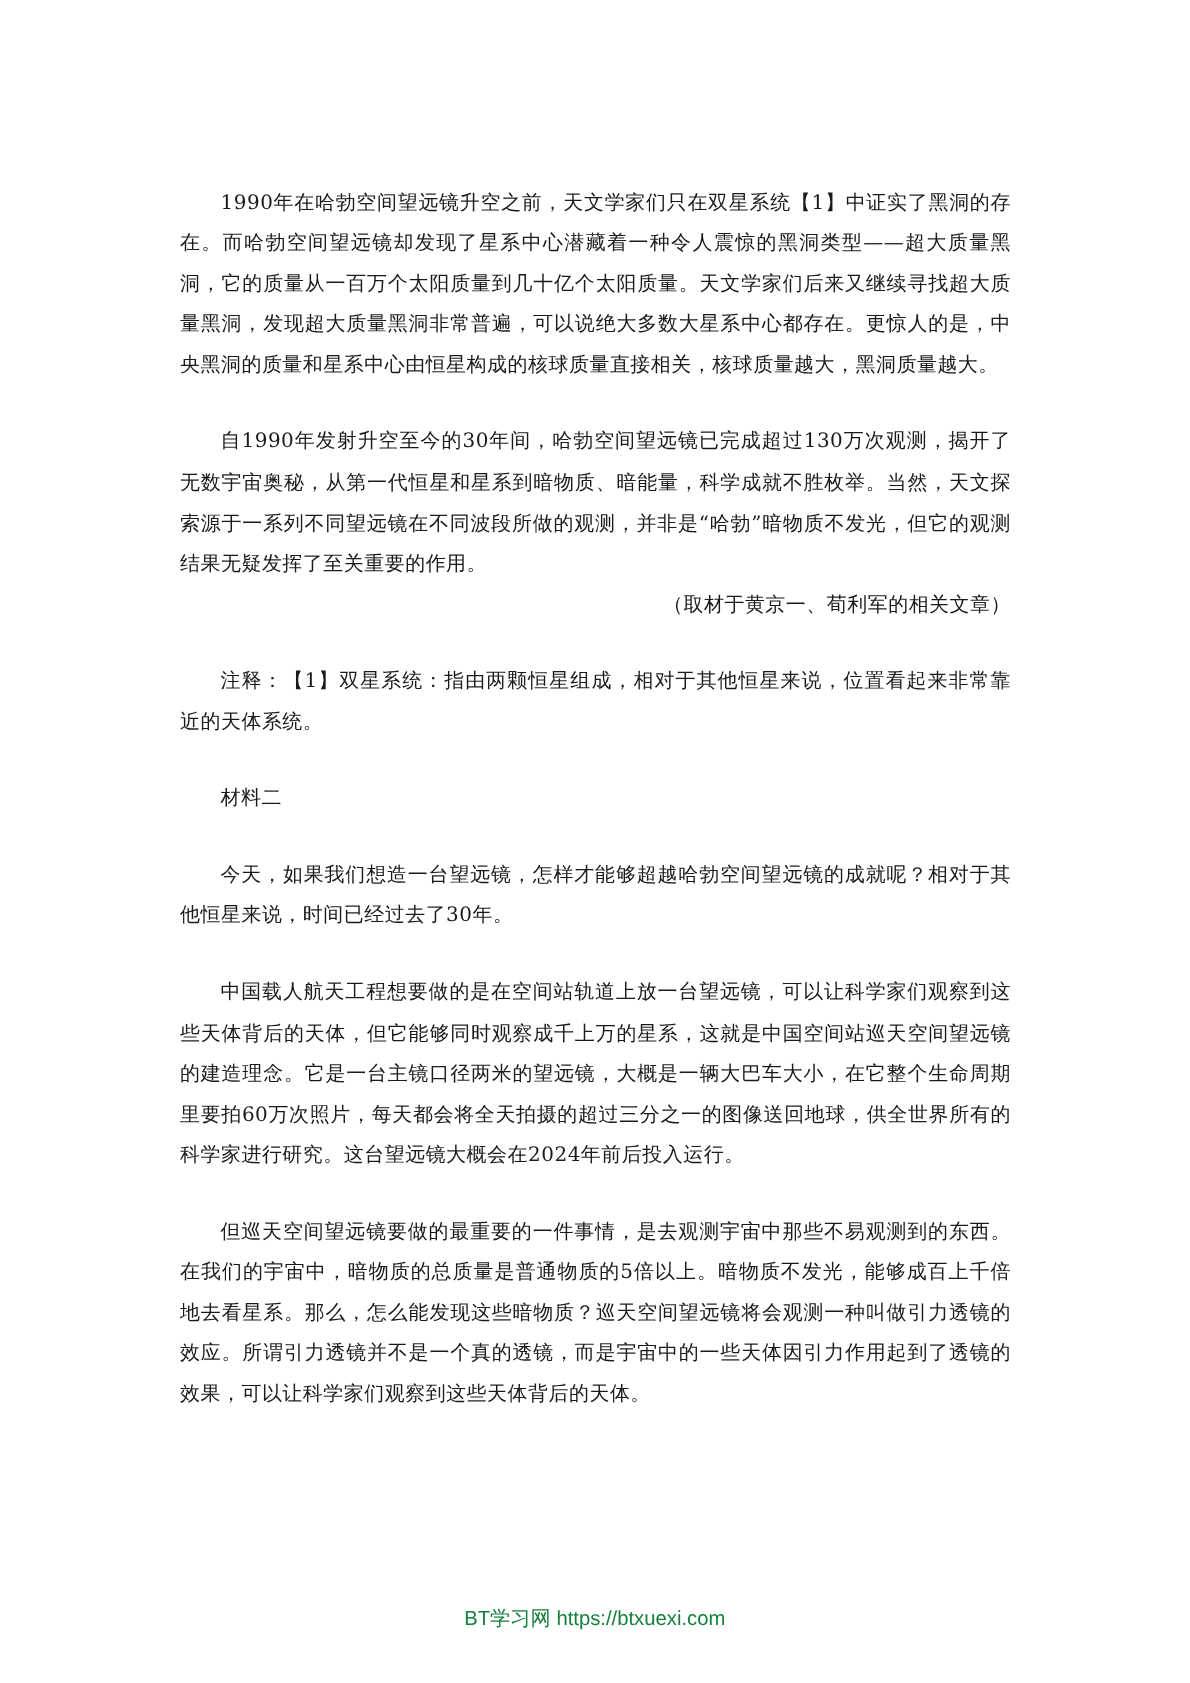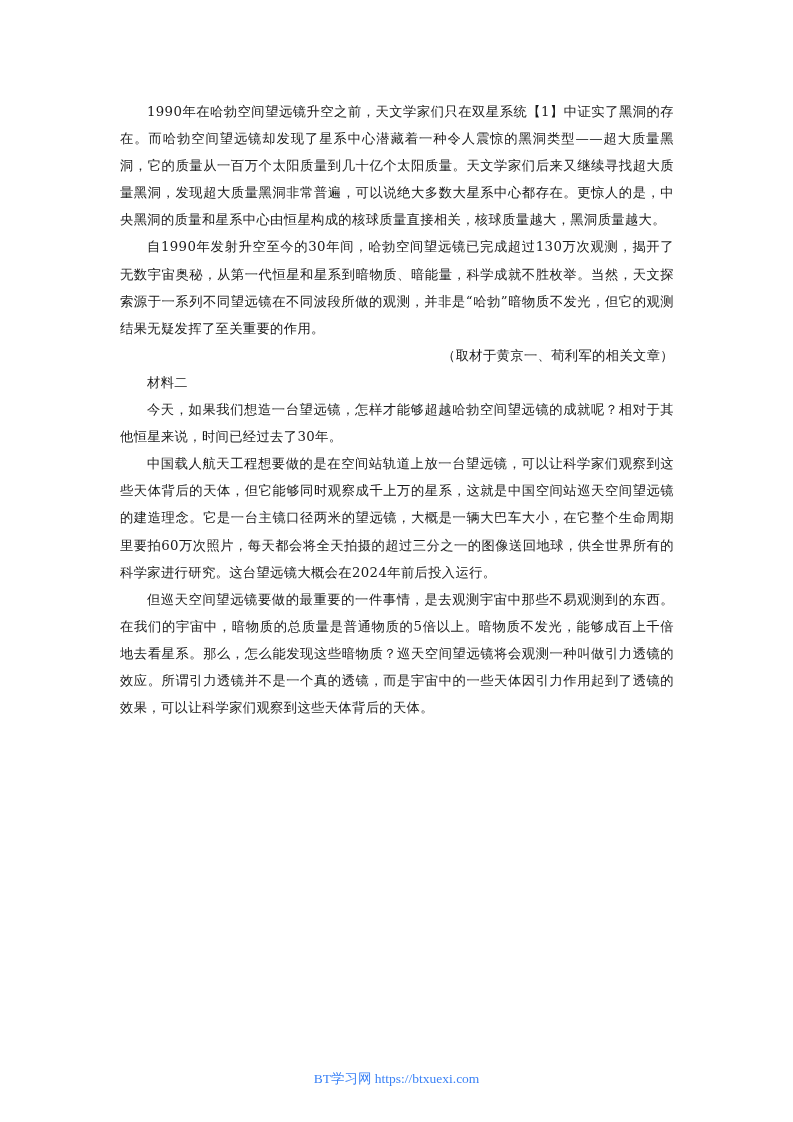--- a/index.html
+++ b/index.html
@@ -1,31 +1,32 @@
 <!DOCTYPE html>
 <html><head>
 <meta charset="utf-8">
 <style>
   html, body { margin:0; padding:0; background:#ffffff; }
   body { width:793px; height:1122px; position:relative; overflow:hidden;
          font-family:"DejaVu Serif","Liberation Serif",serif; color:#1a1a1a; }
   .page { position:absolute; left:120px; top:98px; width:554px; }
   .p { font-size:13.3px; line-height:27.1px; margin:0; text-align:justify;
        text-align-last:left; letter-spacing:0.35px; }
-  .indent { text-indent:27px; }
+  .indent { text-indent:27px;margin-top:24px; }
   .right { text-align:left; text-align-last:right; }
   .footer { position:absolute; left:0; width:793px; top:1070px; text-align:center;
-            font-family:Liberation Serif, serif; font-size:13.5px; color:#3b82f6; }
+            font-family:Liberation Sans, sans-serif; font-size:13.5px; color:#15803d; }
 </style>
 </head>
 <body>
 
 <div class="page">
   <p class="p indent">1990年在哈勃空间望远镜升空之前，天文学家们只在双星系统【1】中证实了黑洞的存在。而哈勃空间望远镜却发现了星系中心潜藏着一种令人震惊的黑洞类型——超大质量黑洞，它的质量从一百万个太阳质量到几十亿个太阳质量。天文学家们后来又继续寻找超大质量黑洞，发现超大质量黑洞非常普遍，可以说绝大多数大星系中心都存在。更惊人的是，中央黑洞的质量和星系中心由恒星构成的核球质量直接相关，核球质量越大，黑洞质量越大。</p>
   <p class="p indent">自1990年发射升空至今的30年间，哈勃空间望远镜已完成超过130万次观测，揭开了无数宇宙奥秘，从第一代恒星和星系到暗物质、暗能量，科学成就不胜枚举。当然，天文探索源于一系列不同望远镜在不同波段所做的观测，并非是“哈勃”暗物质不发光，但它的观测结果无疑发挥了至关重要的作用。</p>
   <p class="p right">（取材于黄京一、荀利军的相关文章）</p>
+  <p class="p indent">注释：【1】双星系统：指由两颗恒星组成，相对于其他恒星来说，位置看起来非常靠近的天体系统。</p>
   <p class="p indent">材料二</p>
   <p class="p indent">今天，如果我们想造一台望远镜，怎样才能够超越哈勃空间望远镜的成就呢？相对于其他恒星来说，时间已经过去了30年。</p>
   <p class="p indent">中国载人航天工程想要做的是在空间站轨道上放一台望远镜，可以让科学家们观察到这些天体背后的天体，但它能够同时观察成千上万的星系，这就是中国空间站巡天空间望远镜的建造理念。它是一台主镜口径两米的望远镜，大概是一辆大巴车大小，在它整个生命周期里要拍60万次照片，每天都会将全天拍摄的超过三分之一的图像送回地球，供全世界所有的科学家进行研究。这台望远镜大概会在2024年前后投入运行。</p>
   <p class="p indent">但巡天空间望远镜要做的最重要的一件事情，是去观测宇宙中那些不易观测到的东西。在我们的宇宙中，暗物质的总质量是普通物质的5倍以上。暗物质不发光，能够成百上千倍地去看星系。那么，怎么能发现这些暗物质？巡天空间望远镜将会观测一种叫做引力透镜的效应。所谓引力透镜并不是一个真的透镜，而是宇宙中的一些天体因引力作用起到了透镜的效果，可以让科学家们观察到这些天体背后的天体。</p>
 </div>
 
 <div class="footer">BT学习网 https://btxuexi.com</div>
 
 </body></html>

